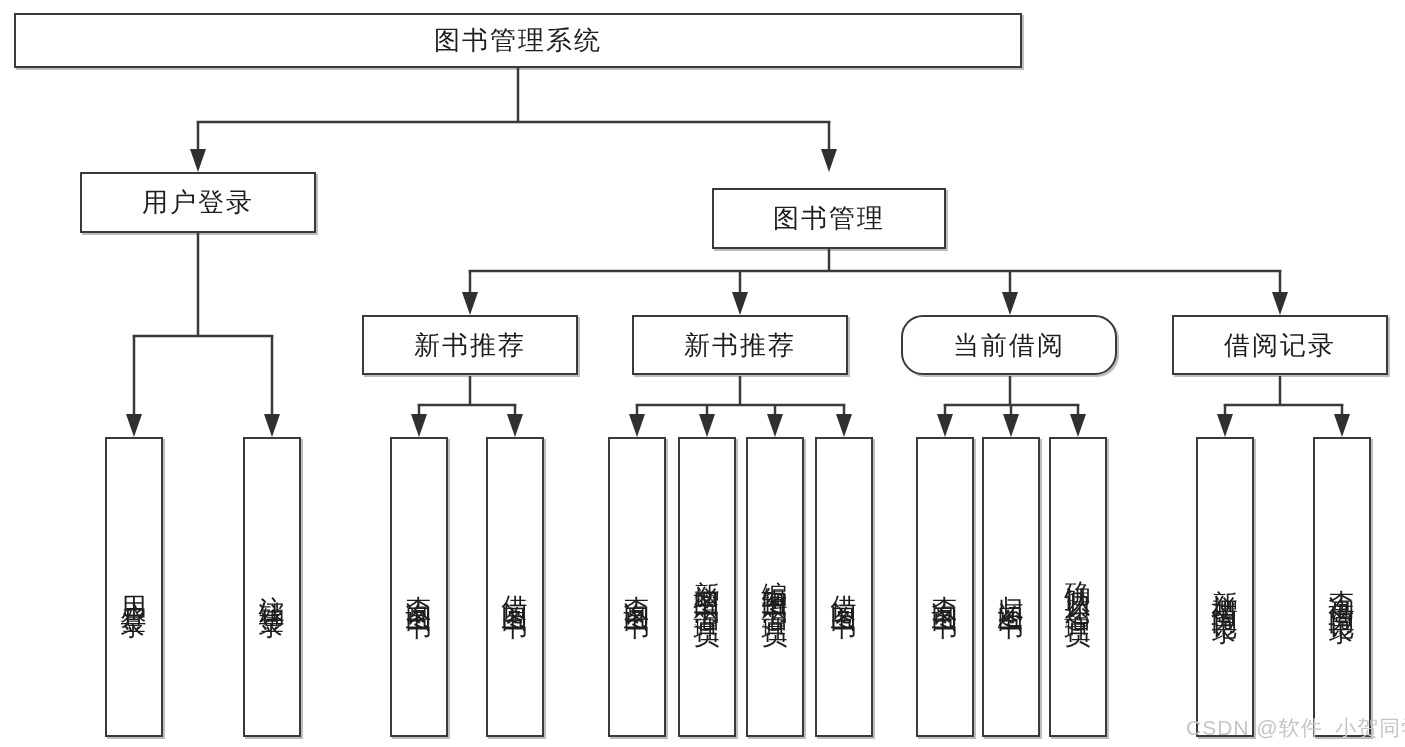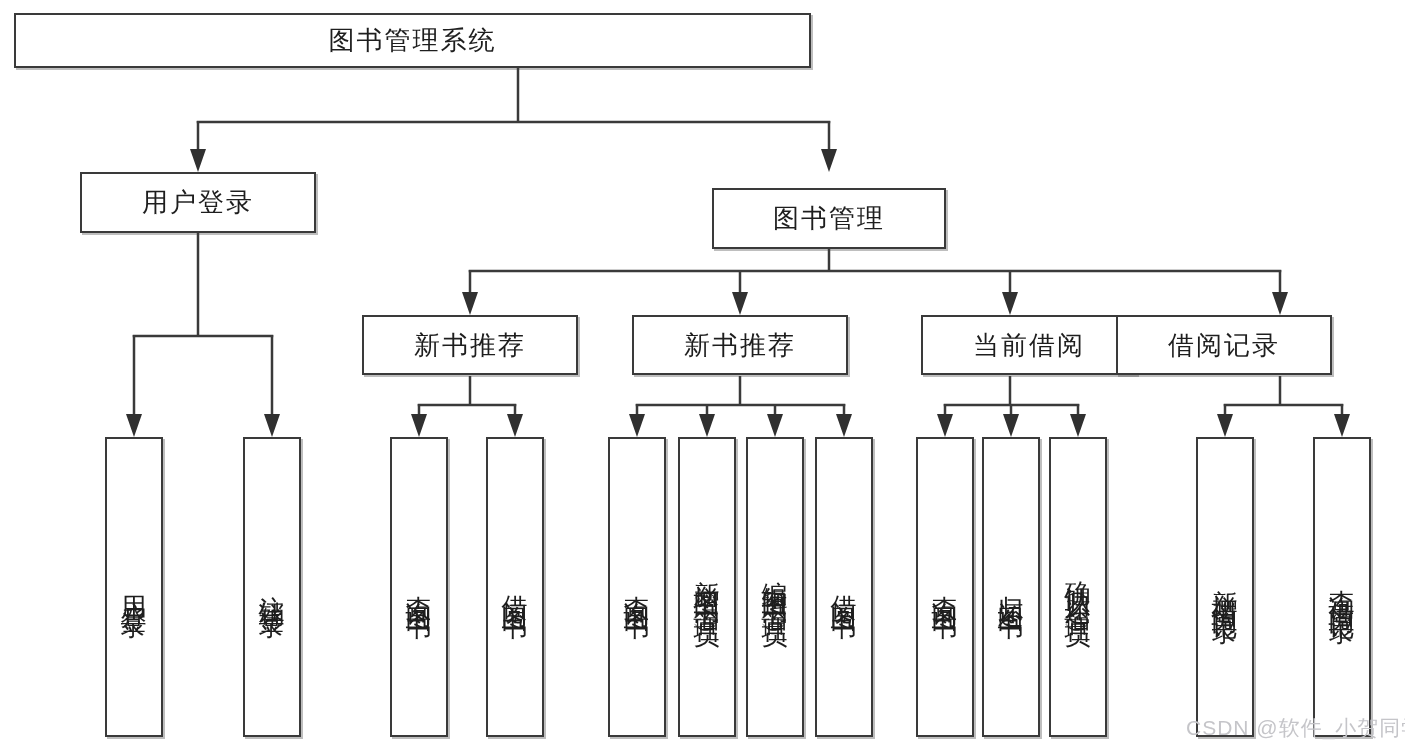--- a/index.html
+++ b/index.html
@@ -27,28 +27,28 @@
     align-items: center;
     justify-content: center;
     color: #1e1e1e;
     z-index: 1;
   }
   .hbox {
     font-size: 26px;
     letter-spacing: 2px;
     white-space: nowrap;
   }
-  .node-root   { left: 14px;   top: 13px;  width: 797px; height: 55px; }
+  .node-root   { left: 14px;   top: 13px;  width: 1008px; height: 55px; }
   .node-login  { left: 80px;   top: 172px; width: 236px;  height: 61px; }
   .node-mgmt   { left: 712px;  top: 188px; width: 234px;  height: 61px; }
   .group       { top: 315px; width: 216px; height: 60px; }
   .g0 { left: 362px; }
   .g1 { left: 632px; }
-  .g2 { left: 921px; }
-  .g3 { left: 1116px; font-family: Liberation Mono, monospace; }
+  .g2 { left: 901px; border-radius: 22px; }
+  .g3 { left: 1172px; font-family: Liberation Mono, monospace; }
   .leaf {
     top: 437px;
     width: 58px;
     height: 300px;
   }
   .vtext {
     writing-mode: vertical-rl;
     text-orientation: mixed;
     font-size: 26px;
     letter-spacing: 6px;

